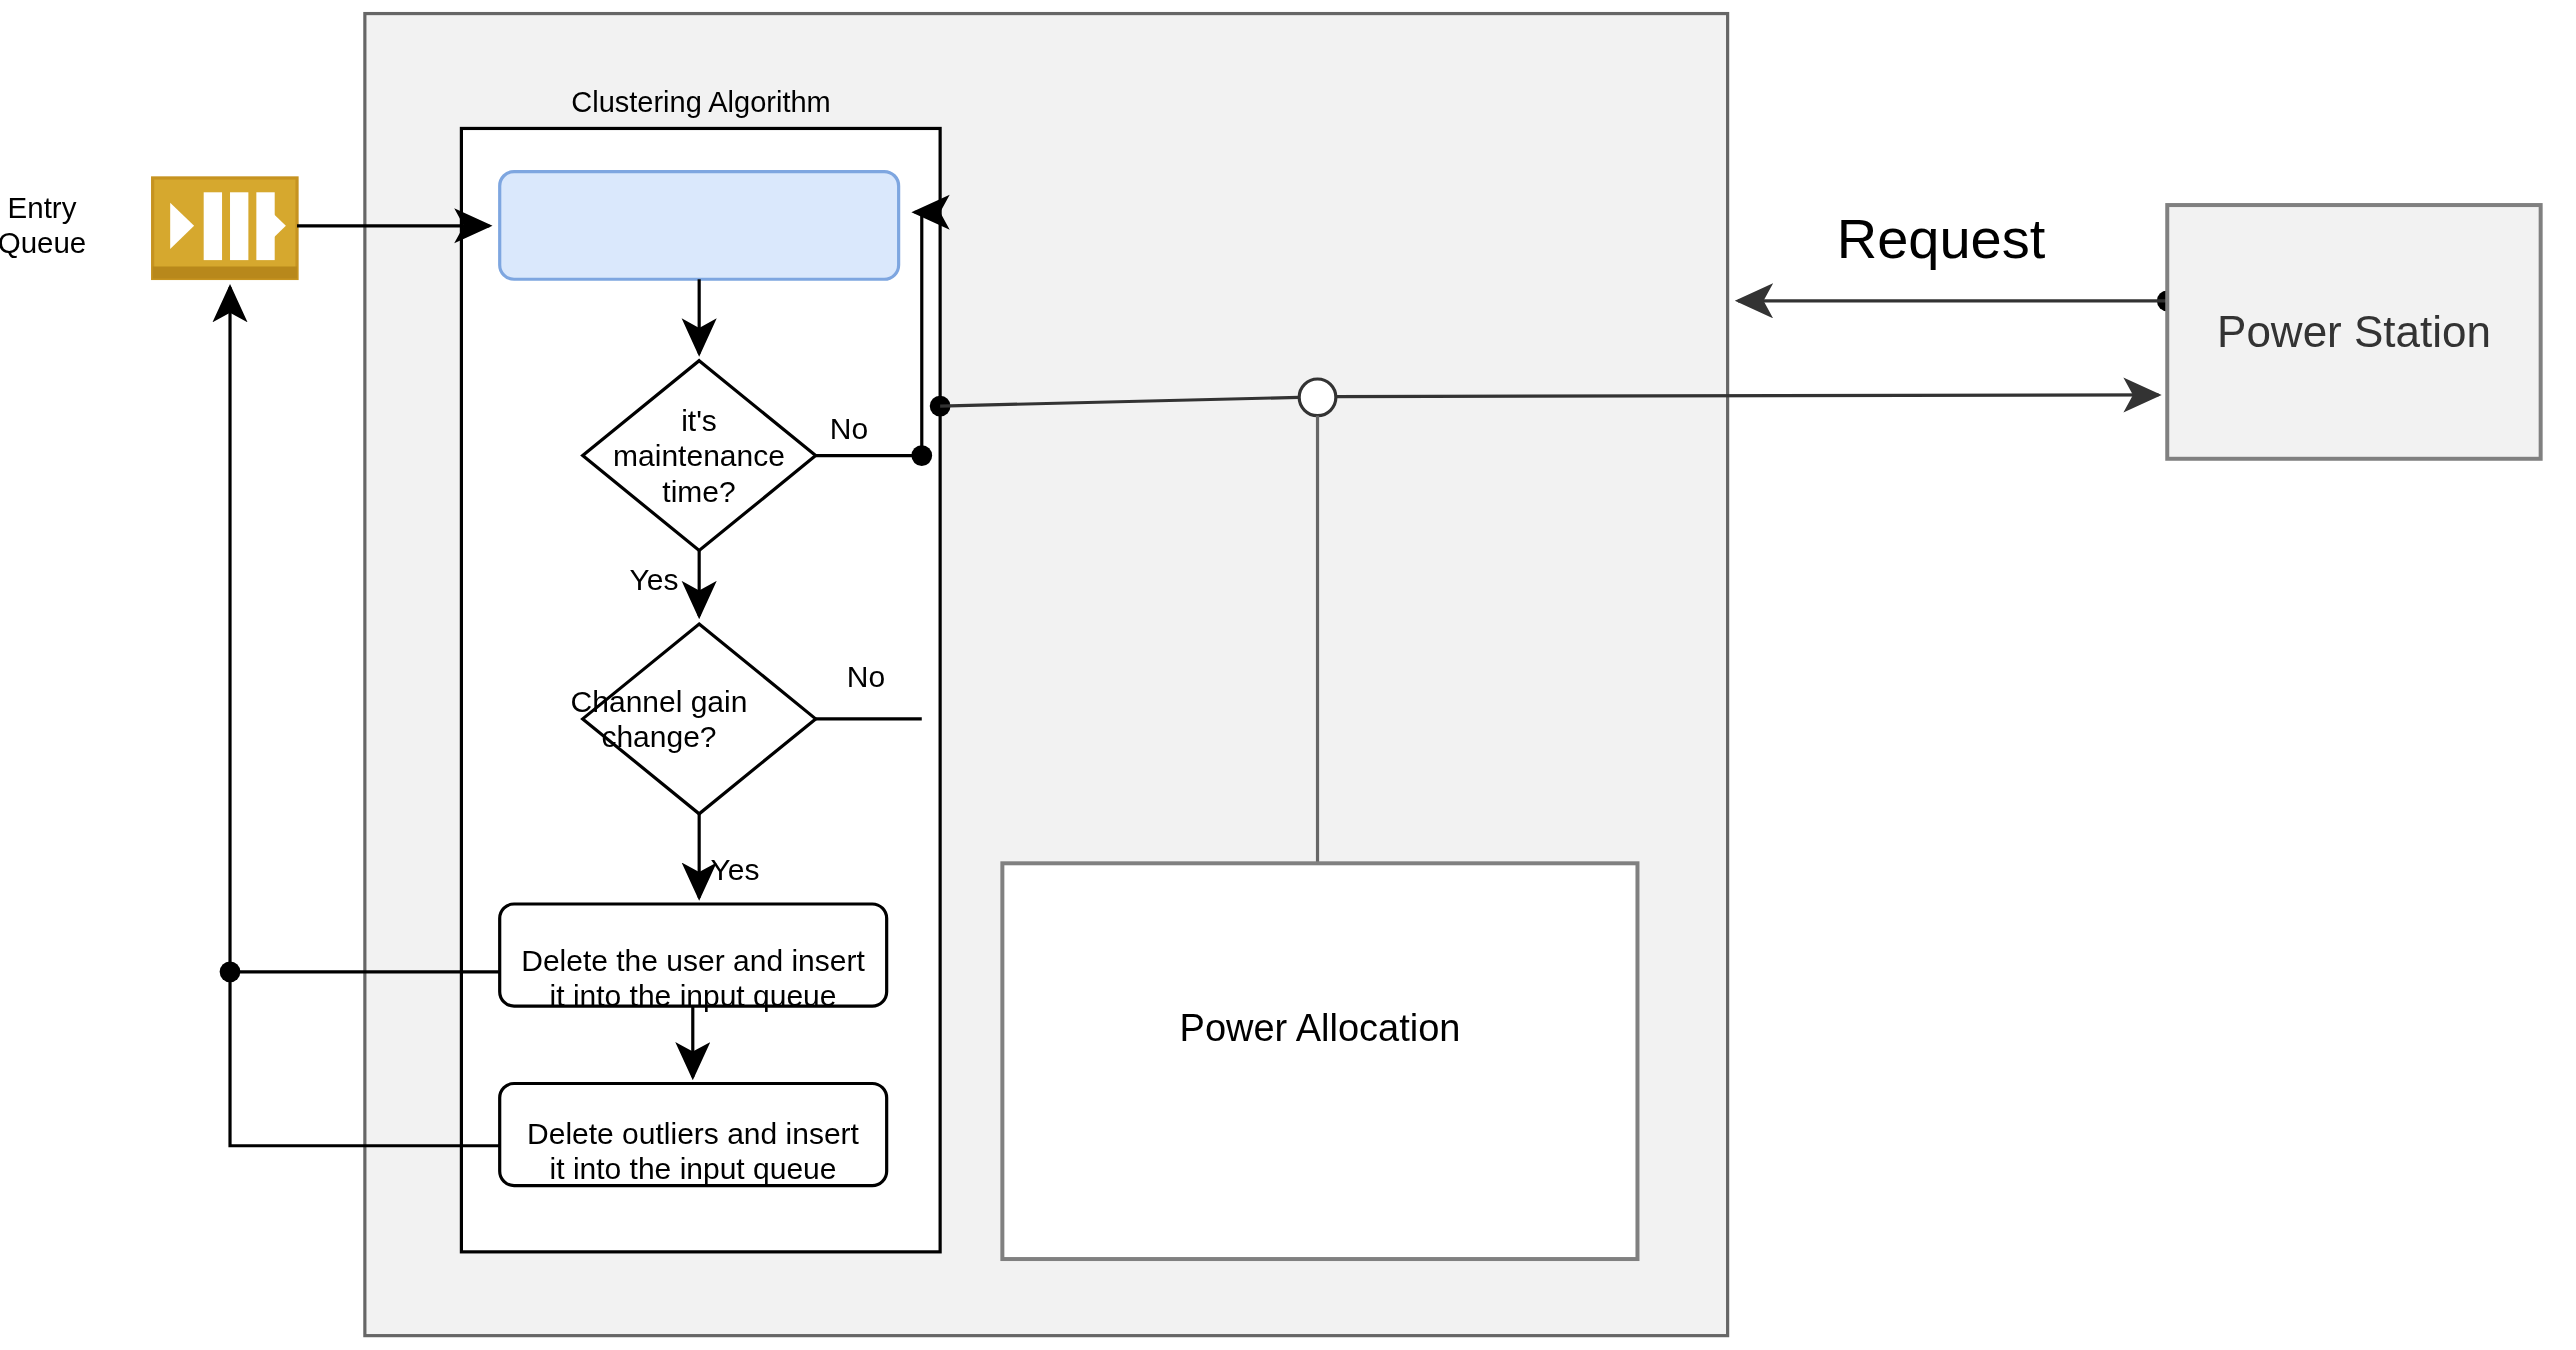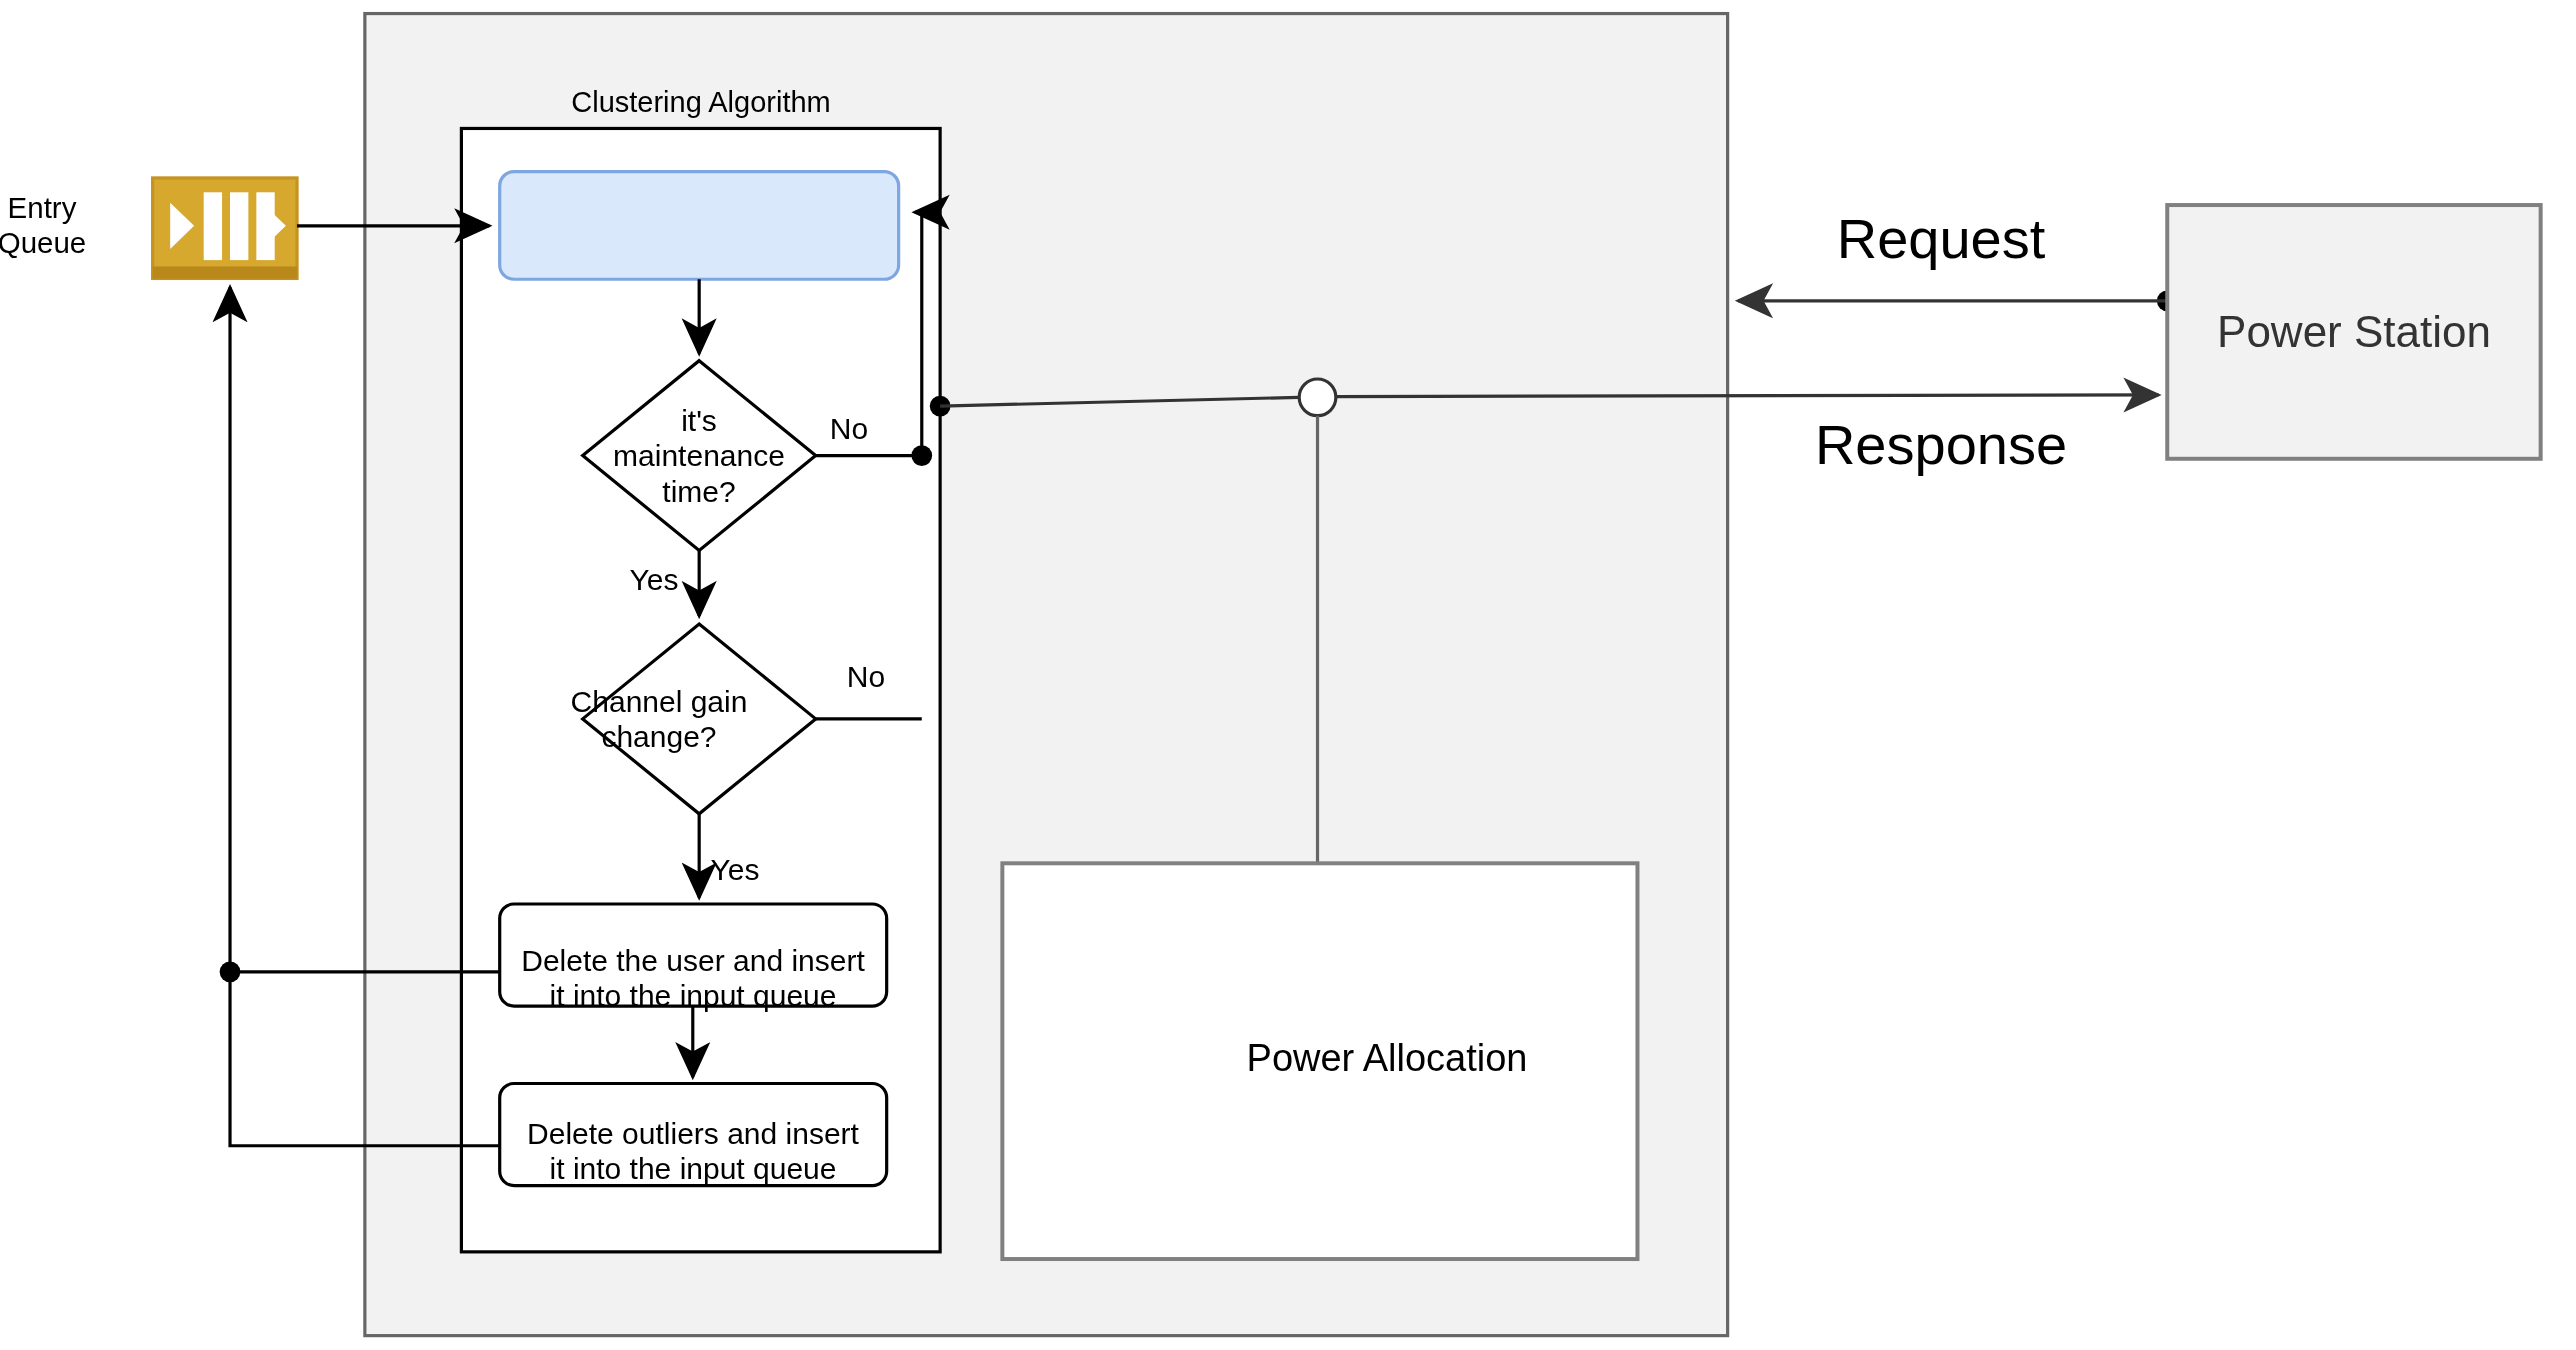--- a/index.html
+++ b/index.html
@@ -146,22 +146,21 @@
   <div class="lbl lbl-c t-edge" style="left:866px; top:677px; width:88px;">No</div>
 
   <div class="lbl lbl-c t-edge" style="left:735px; top:870px; width:88px;">Yes</div>
 
   <div class="lbl lbl-c t-box" style="left:693px; top:978px; width:436px;">Delete the user and insert
 it into the input queue</div>
 
   <div class="lbl lbl-c t-box" style="left:693px; top:1151px; width:381px;">Delete outliers and insert
 it into the input queue</div>
 
-  <div class="lbl lbl-c t-pa" style="left:1320px; top:1058px; width:415px;text-align:right;">Power Allocation</div>
+  <div class="lbl lbl-c t-pa" style="left:1320px; top:1028px; width:415px;">Power Allocation</div>
 
   <div class="lbl lbl-c t-big" style="left:1941px; top:239px; width:319px;">Request</div>
 
-  <div class="lbl lbl-c t-big" style="left:1941px; top:445px; width:319px;">Response</div>
 
   <div class="lbl lbl-c t-bs" style="left:2354px; top:332px; width:335px;">Power Station</div>
 
 </div>
 
 
 </body></html>

